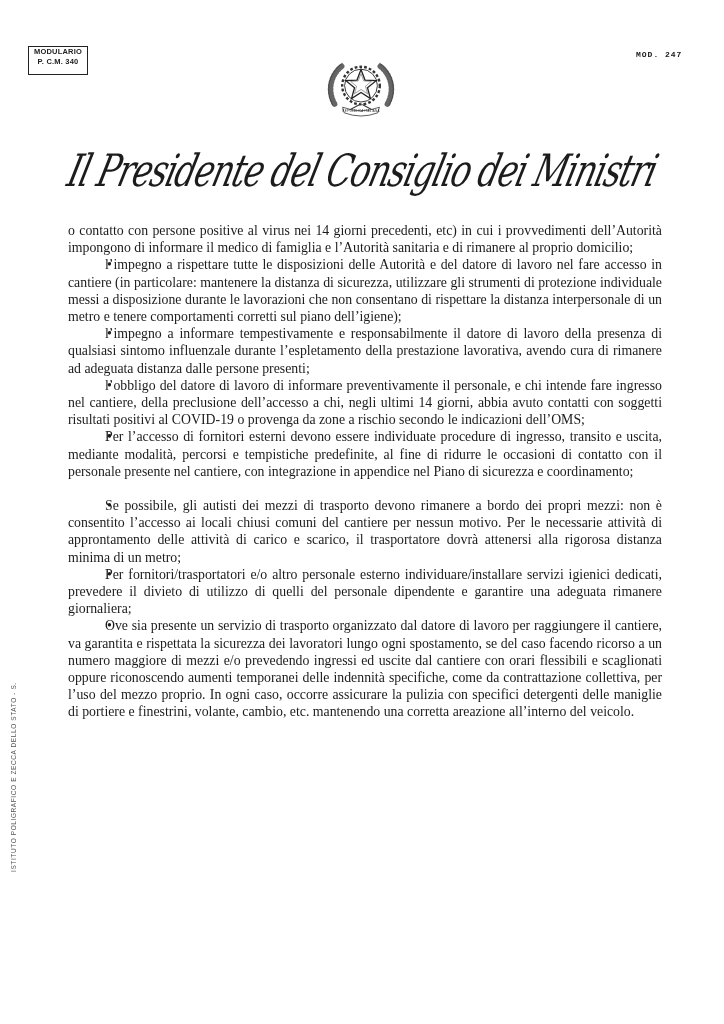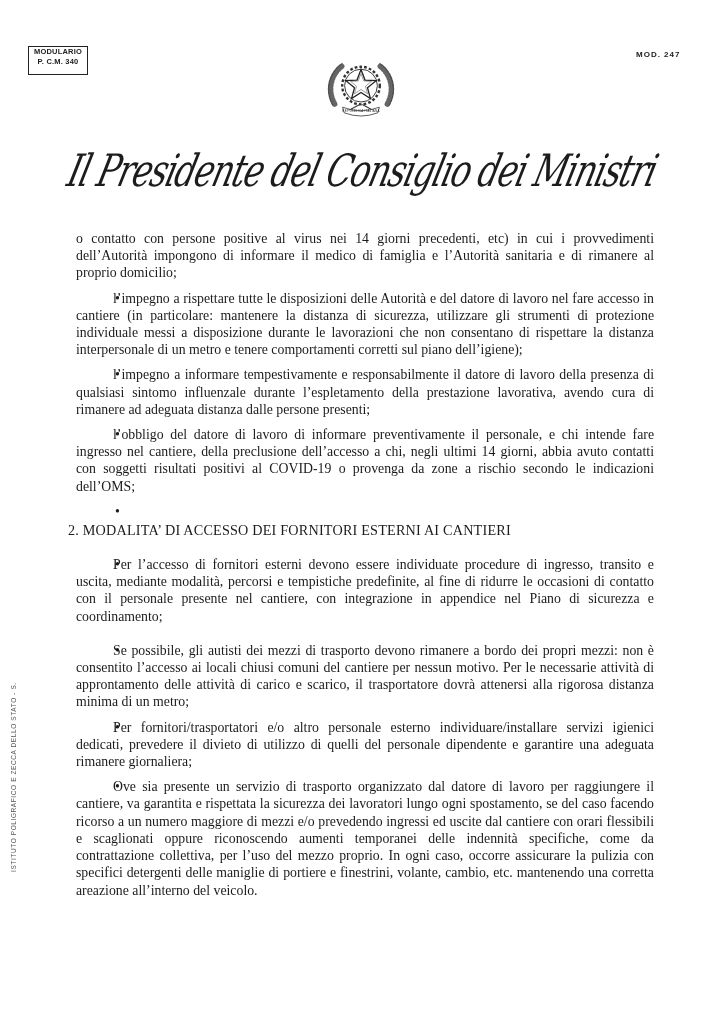--- a/index.html
+++ b/index.html
@@ -15,21 +15,21 @@
     position:absolute;left:28px;top:46px;
     width:58px;height:27px;
     border:1.5px solid #222;
     text-align:center;
     font-family:"Liberation Sans", sans-serif;
     font-size:7.5px;font-weight:bold;letter-spacing:.2px;
     padding-top:0;line-height:9.5px;color:#222;
   }
   .mod-num{
     position:absolute;left:636px;top:50px;
-    font-family:Liberation Sans, sans-serif;
+    font-family:Liberation Mono, monospace;
     font-size:8px;font-weight:bold;letter-spacing:1px;color:#222;
   }
   .emblem{position:absolute;left:317px;top:54px;width:88px;height:76px;}
   .title-wrap{
     position:absolute;left:0;top:124px;width:724px;height:92px;
     display:flex;align-items:center;justify-content:center;
     overflow:visible;
   }
   .script-title{
     font-family:"DejaVu Serif", serif;
@@ -38,21 +38,21 @@
     letter-spacing:-1.5px;
     white-space:nowrap;
     transform:skewX(-14deg) scaleY(1.35);
     color:#1c1c1c;
   }
   .body{
     position:absolute;left:68px;top:222px;width:594px;
     font-size:13.8px;line-height:17.2px;
     text-align:justify;
   }
-  .para{margin:8px;}
+  .para{margin:0;}
   .bullet{position:relative;text-indent:37px;}
   .dot{position:absolute;left:2px;top:0;}
   .gap-after{margin-bottom:17px;}
   .heading{
     margin:27px 0 17px 0;
     font-size:14.2px;letter-spacing:.2px;
     text-align:left;
   }
   .imprint{
     position:absolute;left:10px;top:872px;
@@ -103,21 +103,20 @@
   </div>
 
   <div class="body">
     <p class="para">o contatto con persone positive al virus nei 14 giorni precedenti, etc) in cui i provvedimenti dell’Autorità impongono di informare il medico di famiglia e l’Autorità sanitaria e di rimanere al proprio domicilio;</p>
 
     <p class="para bullet"><span class="dot">•</span><span>l’impegno a rispettare tutte le disposizioni delle Autorità e del datore di lavoro nel fare accesso in cantiere (in particolare: mantenere la distanza di sicurezza, utilizzare gli strumenti di protezione individuale messi a disposizione durante le lavorazioni che non consentano di rispettare la distanza interpersonale di un metro e tenere comportamenti corretti sul piano dell’igiene);</span></p>
     <p class="para bullet"><span class="dot">•</span><span>l’impegno a informare tempestivamente e responsabilmente il datore di lavoro della presenza di qualsiasi sintomo influenzale durante l’espletamento della prestazione lavorativa, avendo cura di rimanere ad adeguata distanza dalle persone presenti;</span></p>
     <p class="para bullet"><span class="dot">•</span><span>l’obbligo del datore di lavoro di informare preventivamente il personale, e chi intende fare ingresso nel cantiere, della preclusione dell’accesso a chi, negli ultimi 14 giorni, abbia avuto contatti con soggetti risultati positivi al COVID-19 o provenga da zone a rischio secondo le indicazioni dell’OMS;</span></p>
     <p class="para bullet"><span class="dot">•</span></p>
 
-    <p class="heading">2. MODALITA’ DI ACCESSO DEI FORNITORI ESTERNI AI CANTIERI</p>
 
     <p class="para bullet gap-after"><span class="dot">•</span><span>Per l’accesso di fornitori esterni devono essere individuate procedure di ingresso, transito e uscita, mediante modalità, percorsi e tempistiche predefinite, al fine di ridurre le occasioni di contatto con il personale presente nel cantiere, con integrazione in appendice nel Piano di sicurezza e coordinamento;</span></p>
     <p class="para bullet"><span class="dot">•</span><span>Se possibile, gli autisti dei mezzi di trasporto devono rimanere a bordo dei propri mezzi: non è consentito l’accesso ai locali chiusi comuni del cantiere per nessun motivo. Per le necessarie attività di approntamento delle attività di carico e scarico, il trasportatore dovrà attenersi alla rigorosa distanza minima di un metro;</span></p>
     <p class="para bullet"><span class="dot">•</span><span>Per fornitori/trasportatori e/o altro personale esterno individuare/installare servizi igienici dedicati, prevedere il divieto di utilizzo di quelli del personale dipendente e garantire una adeguata rimanere giornaliera;</span></p>
     <p class="para bullet"><span class="dot">•</span><span>Ove sia presente un servizio di trasporto organizzato dal datore di lavoro per raggiungere il cantiere, va garantita e rispettata la sicurezza dei lavoratori lungo ogni spostamento, se del caso facendo ricorso a un numero maggiore di mezzi e/o prevedendo ingressi ed uscite dal cantiere con orari flessibili e scaglionati oppure riconoscendo aumenti temporanei delle indennità specifiche, come da contrattazione collettiva, per l’uso del mezzo proprio. In ogni caso, occorre assicurare la pulizia con specifici detergenti delle maniglie di portiere e finestrini, volante, cambio, etc. mantenendo una corretta areazione all’interno del veicolo.</span></p>
   </div>
 
   <div class="imprint">ISTITUTO POLIGRAFICO E ZECCA DELLO STATO - S.</div>
 
 </div>

